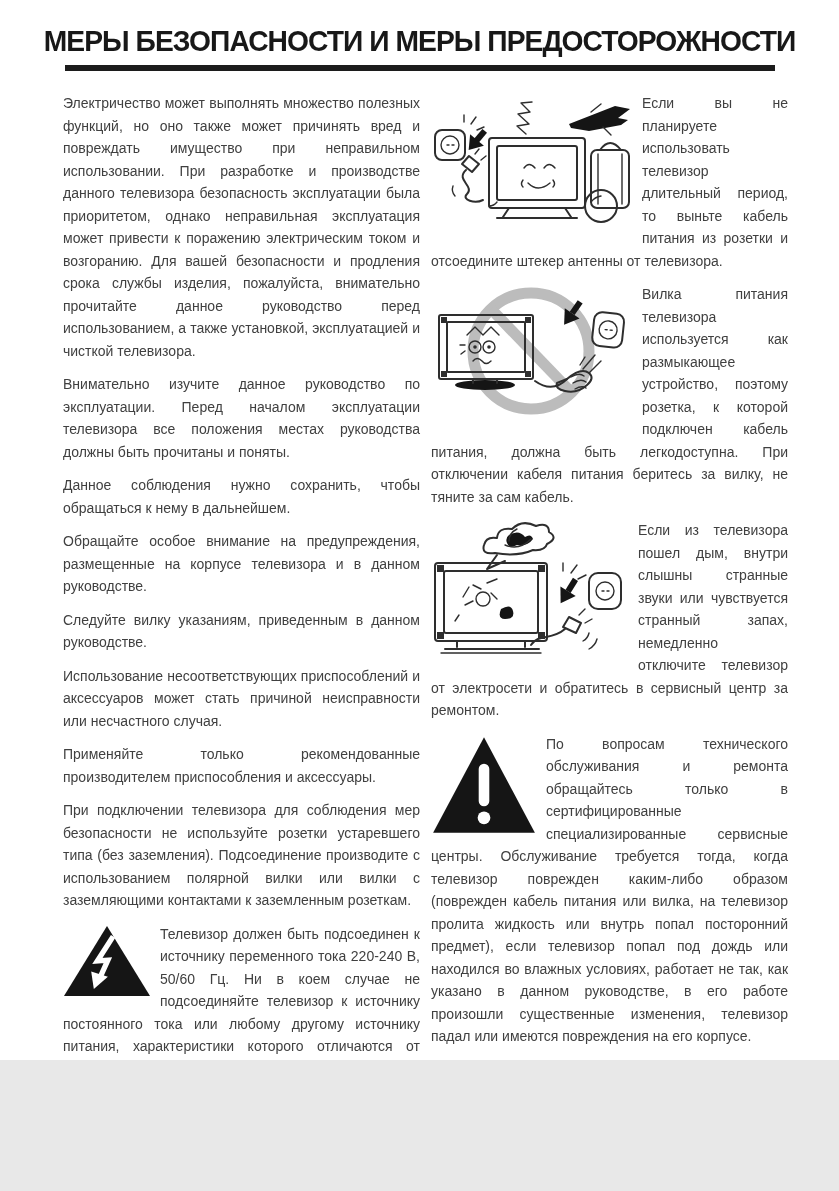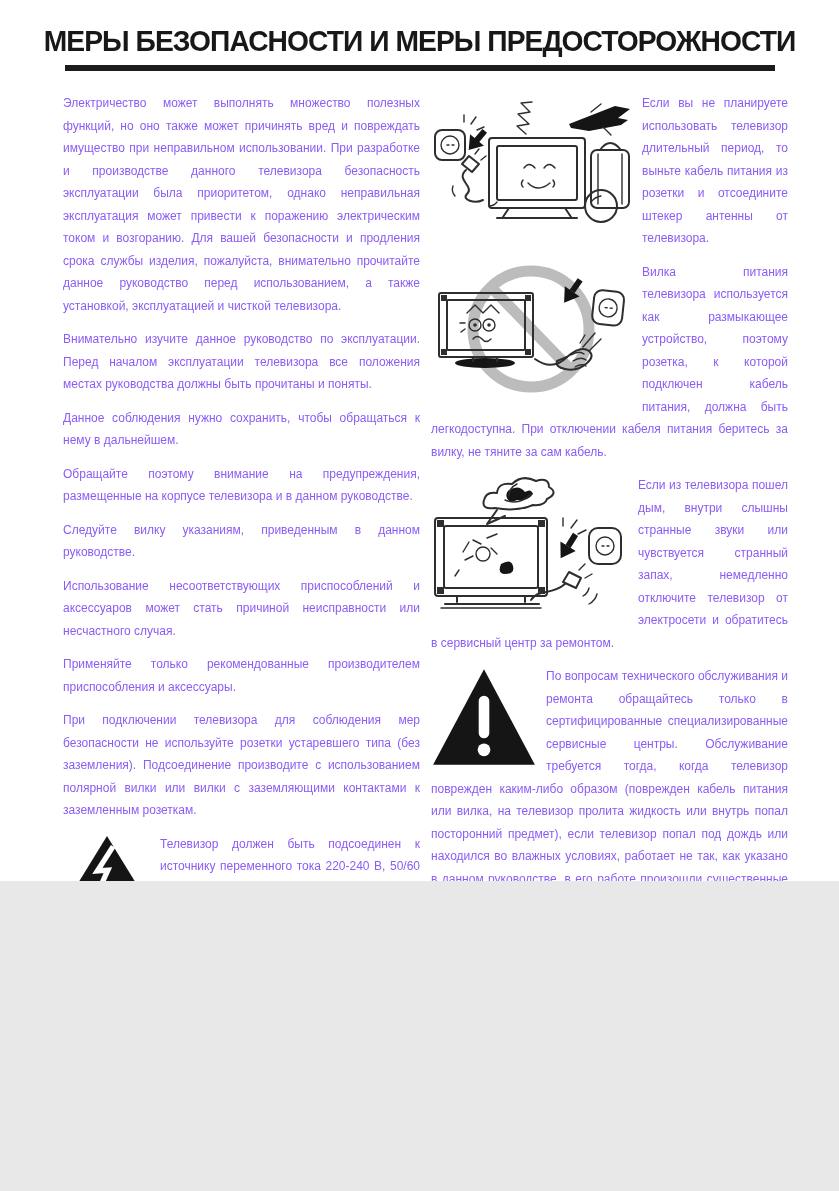--- a/index.html
+++ b/index.html
@@ -1,19 +1,19 @@
 <!DOCTYPE html>
 <html><head>
 <meta charset="utf-8">
 <style>
   * { margin:0; padding:0; box-sizing:border-box; }
   html,body { background:#e8e8e8; }
   .page {
     position:relative;
-    width:839px; height:881px;
+    width:839px; height:1060px;
     margin:0 auto;
     background:#ffffff;
     font-family:"Liberation Sans", sans-serif;
     color:#1a1a1a;
     overflow:hidden;
   }
   
   .header { padding-top:24px; }
   .title {
     text-align:center;
@@ -31,25 +31,25 @@
     margin:7px auto 0 auto;
   }
   
   .content {
     display:flex;
     gap:11px;
     padding:21px 54px 0 63px;
   }
   .col { width:357px; flex:0 0 357px; }
   .para {
-    font-size:12px;
+    font-size:14px;
     line-height:22.5px;
     text-align:justify;
     margin-bottom:11px;
-    color:#8b5cf6;
+    color:#404040;
   }
   .para::after { content:""; display:block; clear:both; }
   .illus {
     float:left;
     margin:2px 9px 2px 0;
   }
   .illus svg { display:block; }
   
   .footer {
     position:absolute;
@@ -80,21 +80,21 @@
     <div class="title">МЕРЫ БЕЗОПАСНОСТИ И МЕРЫ ПРЕДОСТОРОЖНОСТИ</div>
     <div class="title-rule"></div>
   </div>
 
   <div class="content">
 
     <div class="col">
       <p class="para">Электричество может выполнять множество полезных функций, но оно также может причинять вред и повреждать имущество при неправильном использовании. При разработке и производстве данного телевизора безопасность эксплуатации была приоритетом, однако неправильная эксплуатация может привести к поражению электрическим током и возгоранию. Для вашей безопасности и продления срока службы изделия, пожалуйста, внимательно прочитайте данное руководство перед использованием, а также установкой, эксплуатацией и чисткой телевизора.</p>
       <p class="para">Внимательно изучите данное руководство по эксплуатации. Перед началом эксплуатации телевизора все положения местах руководства должны быть прочитаны и поняты.</p>
       <p class="para">Данное соблюдения нужно сохранить, чтобы обращаться к нему в дальнейшем.</p>
-      <p class="para">Обращайте поэтому внимание на предупреждения, размещенные на корпусе телевизора и в данном руководстве.</p>
+      <p class="para">Обращайте особое внимание на предупреждения, размещенные на корпусе телевизора и в данном руководстве.</p>
       <p class="para">Следуйте вилку указаниям, приведенным в данном руководстве.</p>
       <p class="para">Использование несоответствующих приспособлений и аксессуаров может стать причиной неисправности или несчастного случая.</p>
       <p class="para">Применяйте только рекомендованные производителем приспособления и аксессуары.</p>
       <p class="para">При подключении телевизора для соблюдения мер безопасности не используйте розетки устаревшего типа (без заземления). Подсоединение производите с использованием полярной вилки или вилки с заземляющими контактами к заземленным розеткам.</p>
 
       <div class="para">
         <span class="illus">
           <svg width="88" height="72" viewBox="0 0 100 82">
             <polygon points="50,1 99,81 1,81" fill="#151515"></polygon>
             <path d="M57,13 L39,41 L51,40 L42,60" stroke="#ffffff" stroke-width="6" fill="none"></path>

